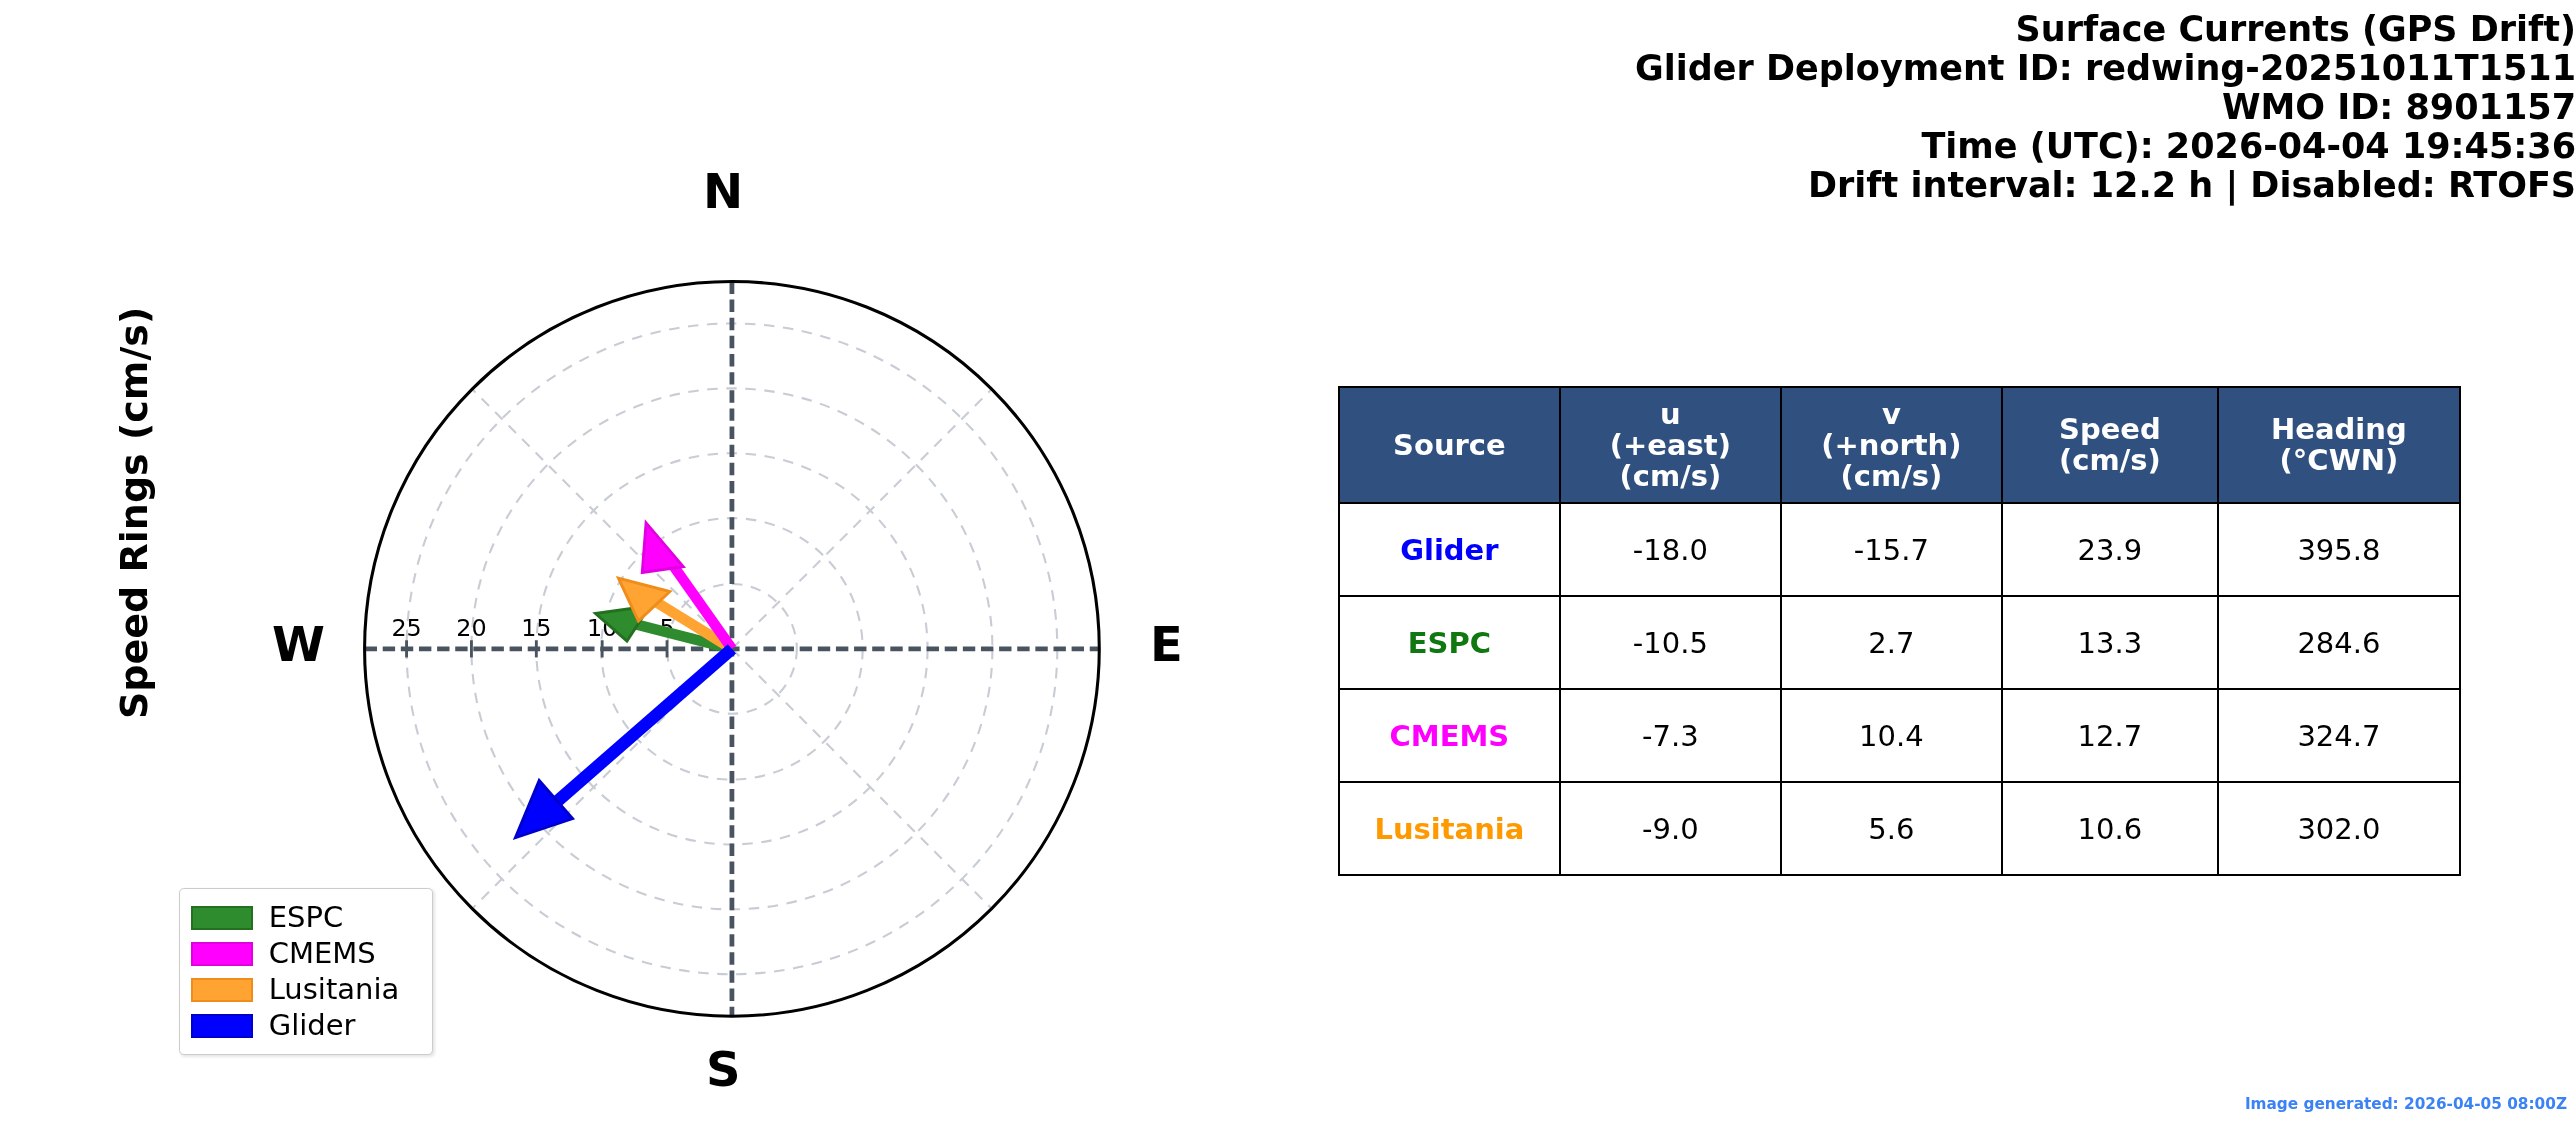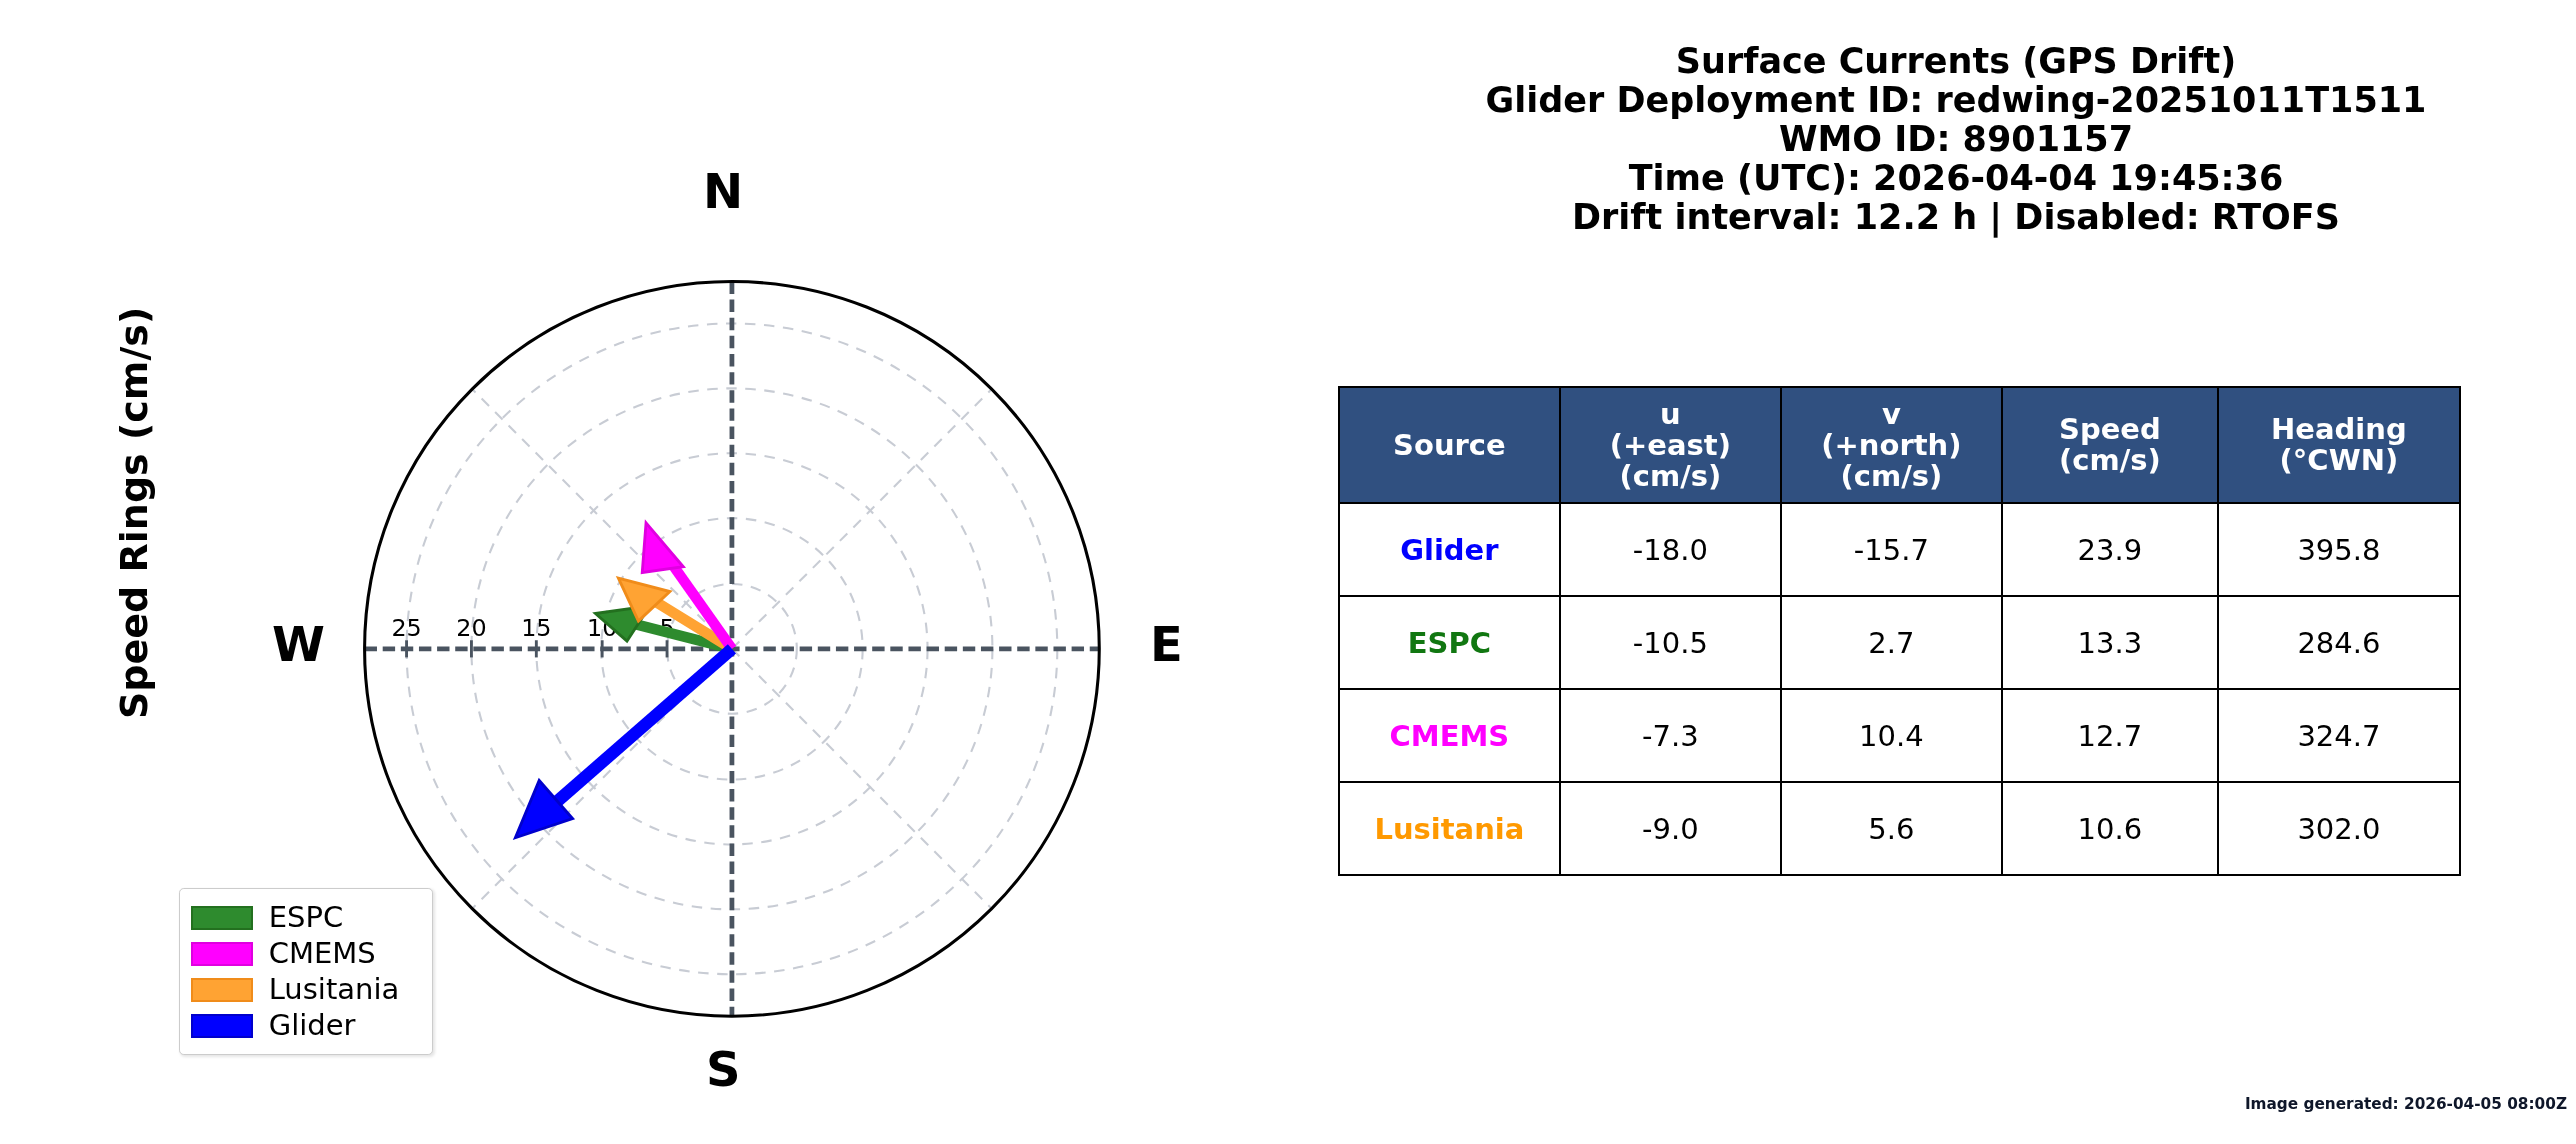--- a/index.html
+++ b/index.html
@@ -95,22 +95,21 @@
     left: 1336px;
     top: 0;
     width: 1240px;
     height: 1145px;
   }
   #title-block {
     position: absolute;
     left: 0;
     top: 9.5px;
     width: 1240px;
-    text-align: center;
-    margin-top: 32px;
+    text-align: right;
   }
   #title-block .tline {
     font-size: 35px;
     font-weight: bold;
     font-family: "DejaVu Sans", sans-serif;
     line-height: 1.12;
     white-space: nowrap;
     color: #000000;
   }
 
@@ -158,21 +157,21 @@
 
   #footer-note {
     position: absolute;
     left: 0;
     top: 1095px;
     width: 1231px;
     text-align: right;
     font-size: 15.3px;
     font-weight: bold;
     font-family: "DejaVu Sans", sans-serif;
-    color: #0f172a;
+    color: #3b82f6;
   }
 </style>
 </head>
 <body>
 
 <div id="polar-panel">
 
   <svg id="polar-svg" width="1336" height="1145" viewBox="0 0 1400 1200">
 
     <g stroke="#c8ccd4" stroke-width="2.2" fill="none" stroke-dasharray="11 9">

